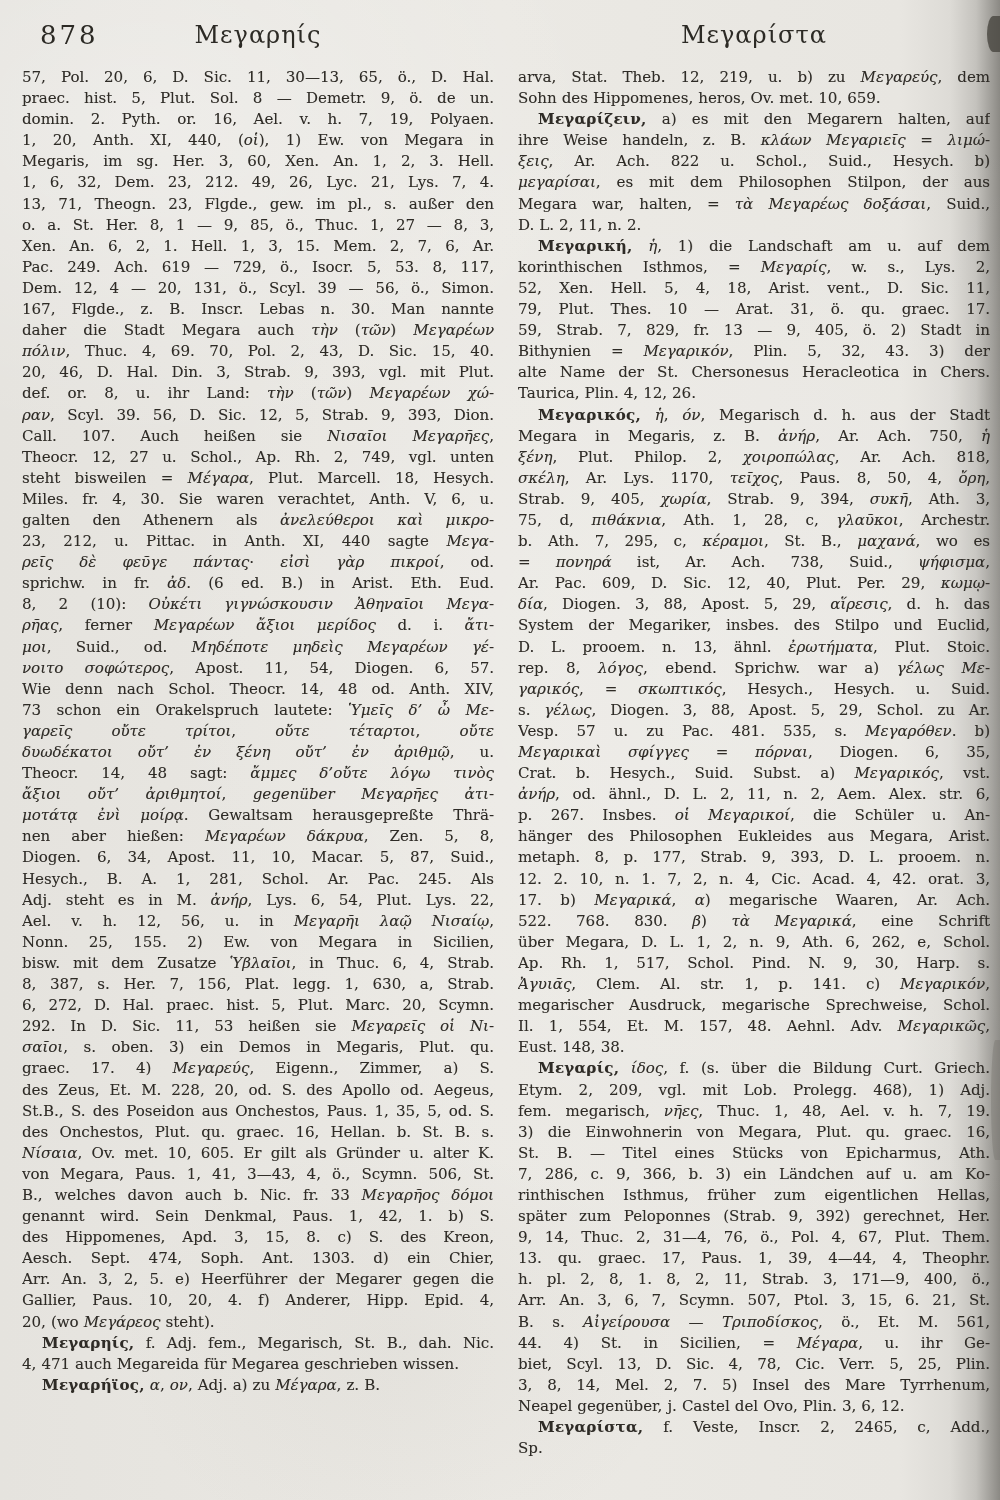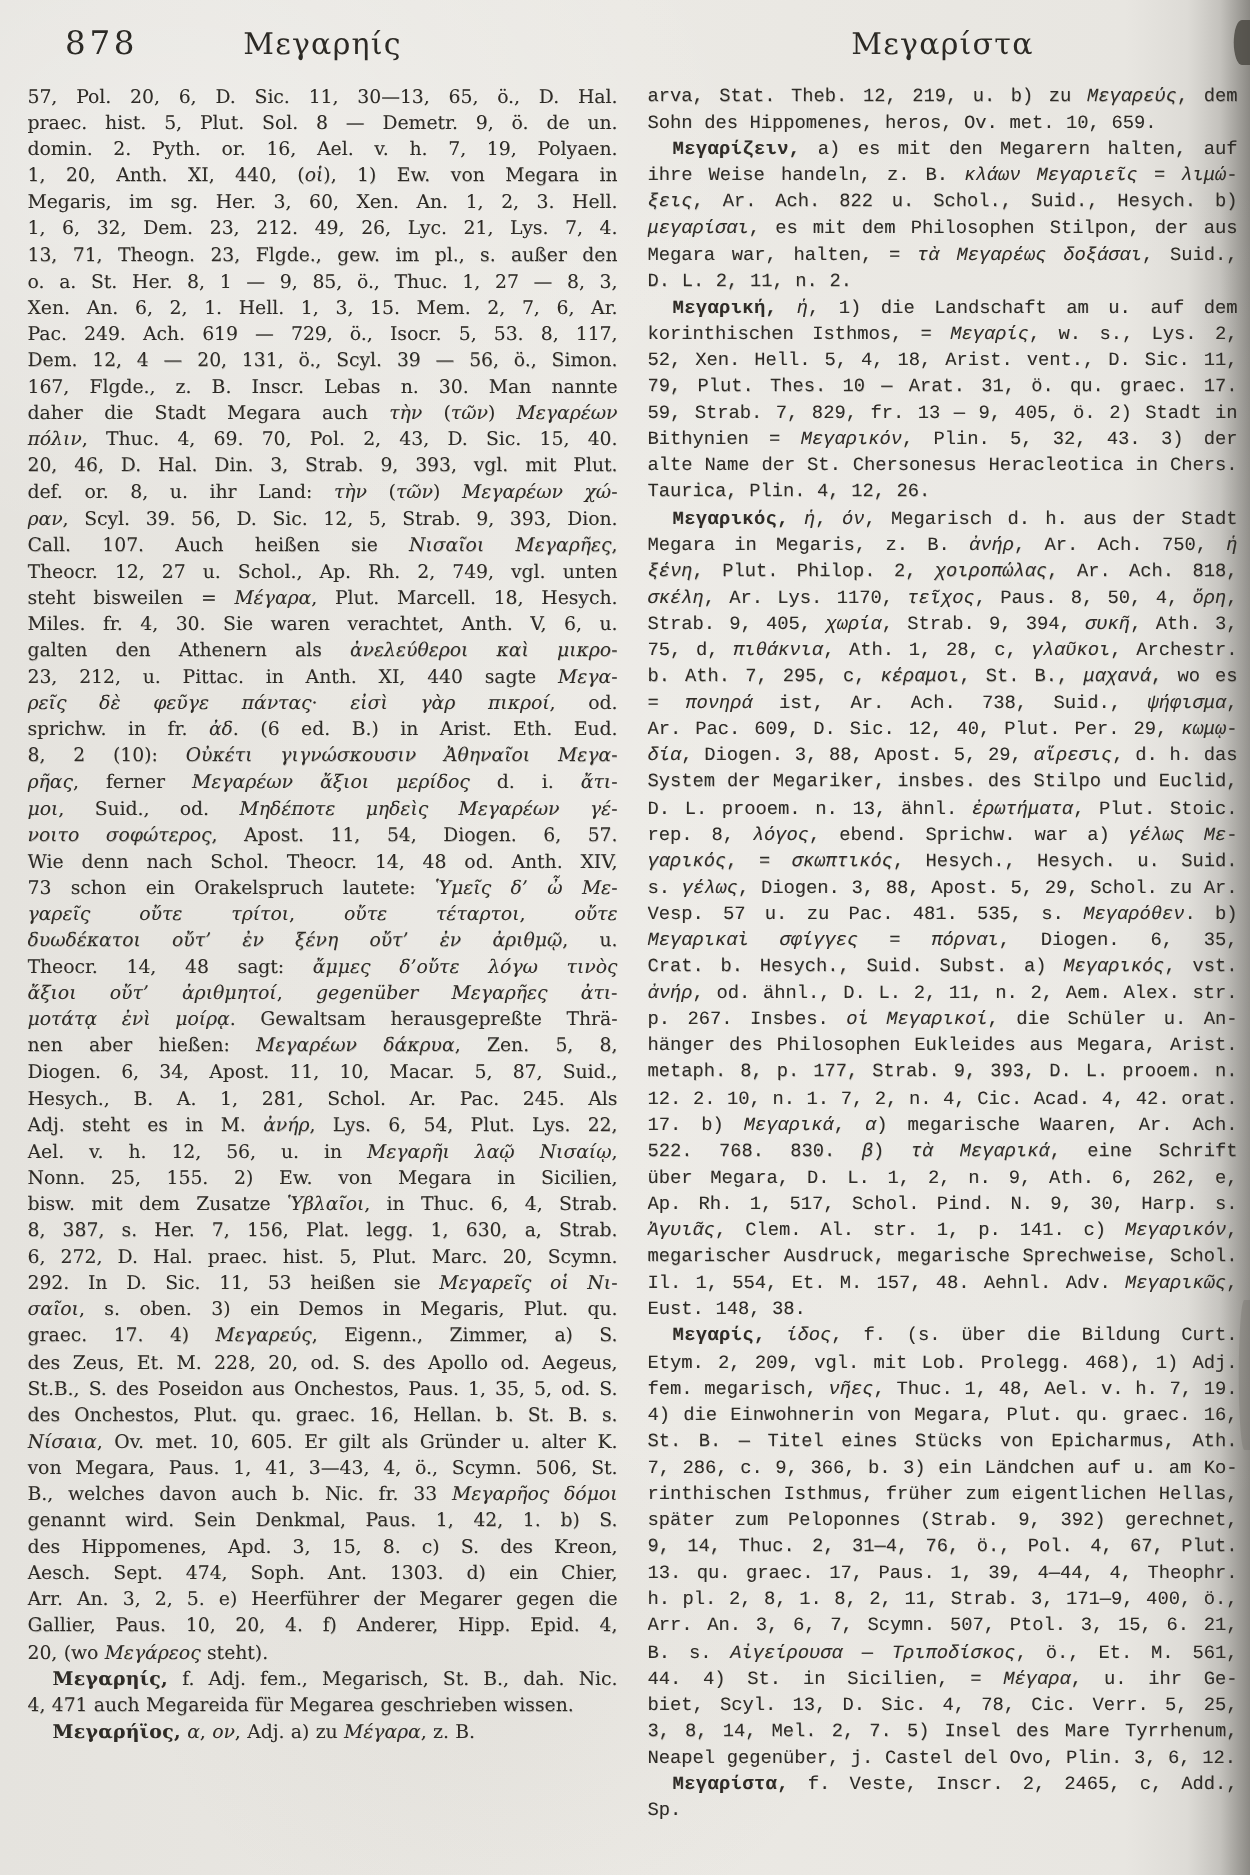--- a/index.html
+++ b/index.html
@@ -20,36 +20,36 @@
   }
   .corner-mark{
     position:absolute;top:16px;right:0;width:13px;height:36px;
     background:#47453f;border-radius:60% 0 0 60%;opacity:.8;
   }
   .edge-smudge{
     position:absolute;top:1040px;right:0;width:9px;height:120px;
     background:#6f6d68;border-radius:60% 0 0 60%;opacity:.35;
   }
   .page-number{
-    position:absolute;top:20px;left:52px;
+    position:absolute;top:20px;left:40px;
     font-size:26px;letter-spacing:3px;color:#2c2a25;
   }
   .runhead{
     position:absolute;top:21px;width:472px;text-align:center;
     font-size:24px;letter-spacing:1px;color:#2c2a25;
   }
   .runhead.left{left:22px;}
   .runhead.right{left:518px;}
   .col{
     position:absolute;top:67px;width:472px;
     font-size:15px;line-height:21.1px;
     text-shadow:0.3px 0.3px 0 rgba(46,43,38,.28);
   }
   .col.left{left:22px;}
-  .col.right{left:518px;font-family:Liberation Mono, monospace;}
+  .col.right{left:518px;}
   .line{
     height:21.1px;overflow:hidden;
     text-align:justify;text-align-last:justify;
     word-spacing:0.02em;
   }
   .line.last{text-align-last:left;}
   .line.ind{text-indent:20px;}
   .head{font-weight:bold;font-style:normal;letter-spacing:.3px;}
   .gr{font-style:italic;}
 </style>
@@ -188,21 +188,21 @@
         <div class="line">Ap. Rh. 1, 517, Schol. Pind. N. 9, 30, Harp. s.</div>
         <div class="line"><span class="gr">Ἀγυιᾶς</span>, Clem. Al. str. 1, p. 141. c) <span class="gr">Μεγαρικόν</span>,</div>
         <div class="line">megarischer Ausdruck, megarische Sprechweise, Schol.</div>
         <div class="line">Il. 1, 554, Et. M. 157, 48. Aehnl. Adv. <span class="gr">Μεγαρικῶς</span>,</div>
         <div class="line last">Eust. 148, 38.</div>
       </div>
       <div>
         <div class="line ind"><span class="head">Μεγαρίς,</span> <span class="gr">ίδος</span>, f. (s. über die Bildung Curt. Griech.</div>
         <div class="line">Etym. 2, 209, vgl. mit Lob. Prolegg. 468), 1) Adj.</div>
         <div class="line">fem. megarisch, <span class="gr">νῆες</span>, Thuc. 1, 48, Ael. v. h. 7, 19.</div>
-        <div class="line">4) die Einwohnerin von Megara, Plut. qu. graec. 16,</div>
+        <div class="line">3) die Einwohnerin von Megara, Plut. qu. graec. 16,</div>
         <div class="line">St. B. — Titel eines Stücks von Epicharmus, Ath.</div>
         <div class="line">7, 286, c. 9, 366, b. 3) ein Ländchen auf u. am Ko-</div>
         <div class="line">rinthischen Isthmus, früher zum eigentlichen Hellas,</div>
         <div class="line">später zum Peloponnes (Strab. 9, 392) gerechnet, Her.</div>
         <div class="line">9, 14, Thuc. 2, 31—4, 76, ö., Pol. 4, 67, Plut. Them.</div>
         <div class="line">13. qu. graec. 17, Paus. 1, 39, 4—44, 4, Theophr.</div>
         <div class="line">h. pl. 2, 8, 1. 8, 2, 11, Strab. 3, 171—9, 400, ö.,</div>
         <div class="line">Arr. An. 3, 6, 7, Scymn. 507, Ptol. 3, 15, 6. 21, St.</div>
         <div class="line">B. s. <span class="gr">Αἰγείρουσα</span> — <span class="gr">Τριποδίσκος</span>, ö., Et. M. 561,</div>
         <div class="line">44. 4) St. in Sicilien, = <span class="gr">Μέγαρα</span>, u. ihr Ge-</div>

